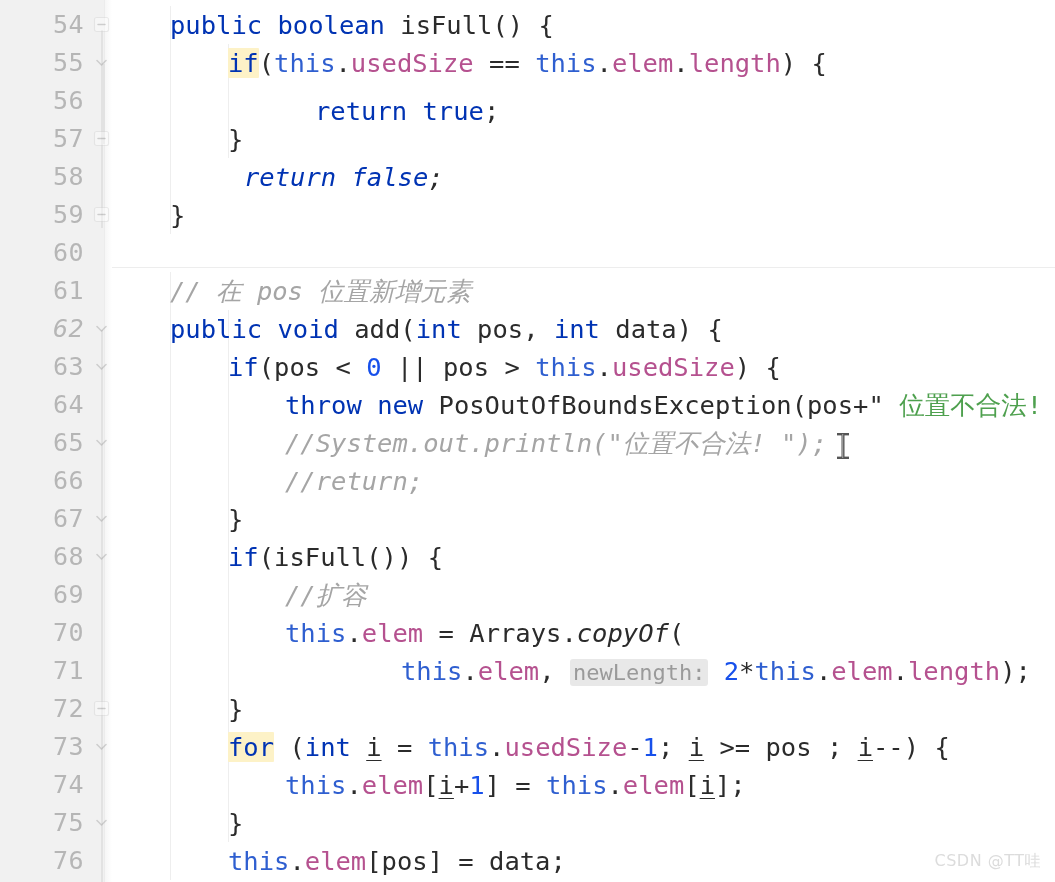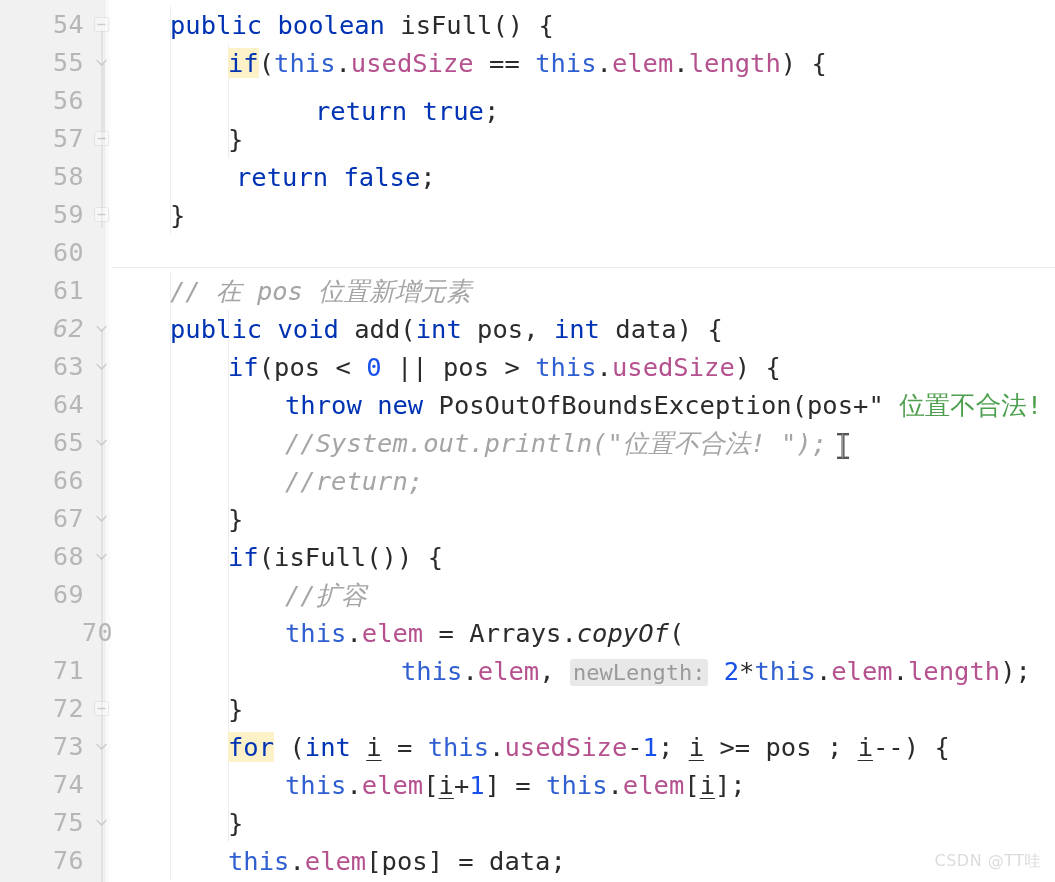--- a/index.html
+++ b/index.html
@@ -156,21 +156,21 @@
       <div class="linenum" style="top: 234px;">60</div>
       <div class="linenum" style="top: 272px;">61</div>
       <div class="linenum" style="top: 310px; font-style: italic;">62</div>
       <div class="linenum" style="top: 348px;">63</div>
       <div class="linenum" style="top: 386px;">64</div>
       <div class="linenum" style="top: 424px;">65</div>
       <div class="linenum" style="top: 462px;">66</div>
       <div class="linenum" style="top: 500px;">67</div>
       <div class="linenum" style="top: 538px;">68</div>
       <div class="linenum" style="top: 576px;">69</div>
-      <div class="linenum" style="top: 614px; padding-left: 29px;">70</div>
+      <div class="linenum" style="top: 614px;">70</div>
       <div class="linenum" style="top: 652px;">71</div>
       <div class="linenum" style="top: 690px;">72</div>
       <div class="linenum" style="top: 728px;">73</div>
       <div class="linenum" style="top: 766px;">74</div>
       <div class="linenum" style="top: 804px;">75</div>
       <div class="linenum" style="top: 842px; text-align: right;">76</div>
     </div>
 
   <div id="foldmarkers">
       <div class="fold" style="top: 16px;">
@@ -246,21 +246,21 @@
         <div class="indent-guide" style="left: 58px; top: 272px; height: 608px;"></div>
         <div class="indent-guide" style="left: 116px; top: 310px; height: 228px;"></div>
         <div class="indent-guide" style="left: 116px; top: 538px; height: 190px;"></div>
         <div class="indent-guide" style="left: 116px; top: 728px; height: 114px;"></div>
       </div>
     <div id="codelines">
         <div class="line" style="top: 6px; left: 58px;"><span class="kw">public</span><span class="punc"> </span><span class="kw">boolean</span><span class="punc"> </span><span class="ident">isFull</span><span class="punc">(</span><span class="punc">)</span><span class="punc"> </span><span class="punc">{</span></div>
         <div class="line" style="top: 44px; left: 116px;"><span class="kw hl-kw">if</span><span class="punc">(</span><span class="this">this</span><span class="punc">.</span><span class="field">usedSize</span><span class="punc"> </span><span class="punc">=</span><span class="punc">=</span><span class="punc"> </span><span class="this">this</span><span class="punc">.</span><span class="field">elem</span><span class="punc">.</span><span class="field">length</span><span class="punc">)</span><span class="punc"> </span><span class="punc">{</span></div>
         <div class="line" style="top: 92px; left: 173px; margin-left: 30px;"><span class="kw">return</span><span class="punc"> </span><span class="kw">true</span><span class="punc">;</span></div>
         <div class="line" style="top: 120px; left: 116px;"><span class="punc">}</span></div>
-        <div class="line" style="top: 158px; left: 124px;"><span class="kw">return</span><span class="punc"> </span><span class="kw">false</span><span class="punc">;</span></div>
+        <div class="line" style="top: 158px; left: 132px; font-style: italic;"><span class="kw">return</span><span class="punc"> </span><span class="kw">false</span><span class="punc">;</span></div>
         <div class="line" style="top: 196px; left: 58px;"><span class="punc">}</span></div>
         <div class="line" style="top: 234px; left: 0px;"></div>
         <div class="line" style="top: 272px; left: 58px;"><span class="cmt">// 在 pos 位置新增元素</span></div>
         <div class="line" style="top: 310px; left: 58px;"><span class="kw">public</span><span class="punc"> </span><span class="kw">void</span><span class="punc"> </span><span class="ident">add</span><span class="punc">(</span><span class="kw">int</span><span class="punc"> </span><span class="ident">pos</span><span class="punc">,</span><span class="punc"> </span><span class="kw">int</span><span class="punc"> </span><span class="ident">data</span><span class="punc">)</span><span class="punc"> </span><span class="punc">{</span></div>
         <div class="line" style="top: 348px; left: 116px;"><span class="kw">if</span><span class="punc">(</span><span class="ident">pos</span><span class="punc"> </span><span class="punc">&lt;</span><span class="punc"> </span><span class="num">0</span><span class="punc"> </span><span class="punc">|</span><span class="punc">|</span><span class="punc"> </span><span class="ident">pos</span><span class="punc"> </span><span class="punc">&gt;</span><span class="punc"> </span><span class="this">this</span><span class="punc">.</span><span class="field">usedSize</span><span class="punc">)</span><span class="punc"> </span><span class="punc">{</span></div>
         <div class="line" style="top: 386px; left: 173px;"><span class="kw">throw</span><span class="punc"> </span><span class="kw">new</span><span class="punc"> </span><span class="ident">PosOutOfBoundsException</span><span class="punc">(</span><span class="ident">pos</span><span class="punc">+</span><span class="punc">"</span><span class="str"> 位置不合法! </span></div>
         <div class="line" style="top: 424px; left: 173px;"><span class="cmt">//System.out.println("位置不合法! ");</span></div>
         <div class="line" style="top: 462px; left: 173px;"><span class="cmt">//return;</span></div>
         <div class="line" style="top: 500px; left: 116px;"><span class="punc">}</span></div>
         <div class="line" style="top: 538px; left: 116px;"><span class="kw">if</span><span class="punc">(</span><span class="ident">isFull</span><span class="punc">(</span><span class="punc">)</span><span class="punc">)</span><span class="punc"> </span><span class="punc">{</span></div>

